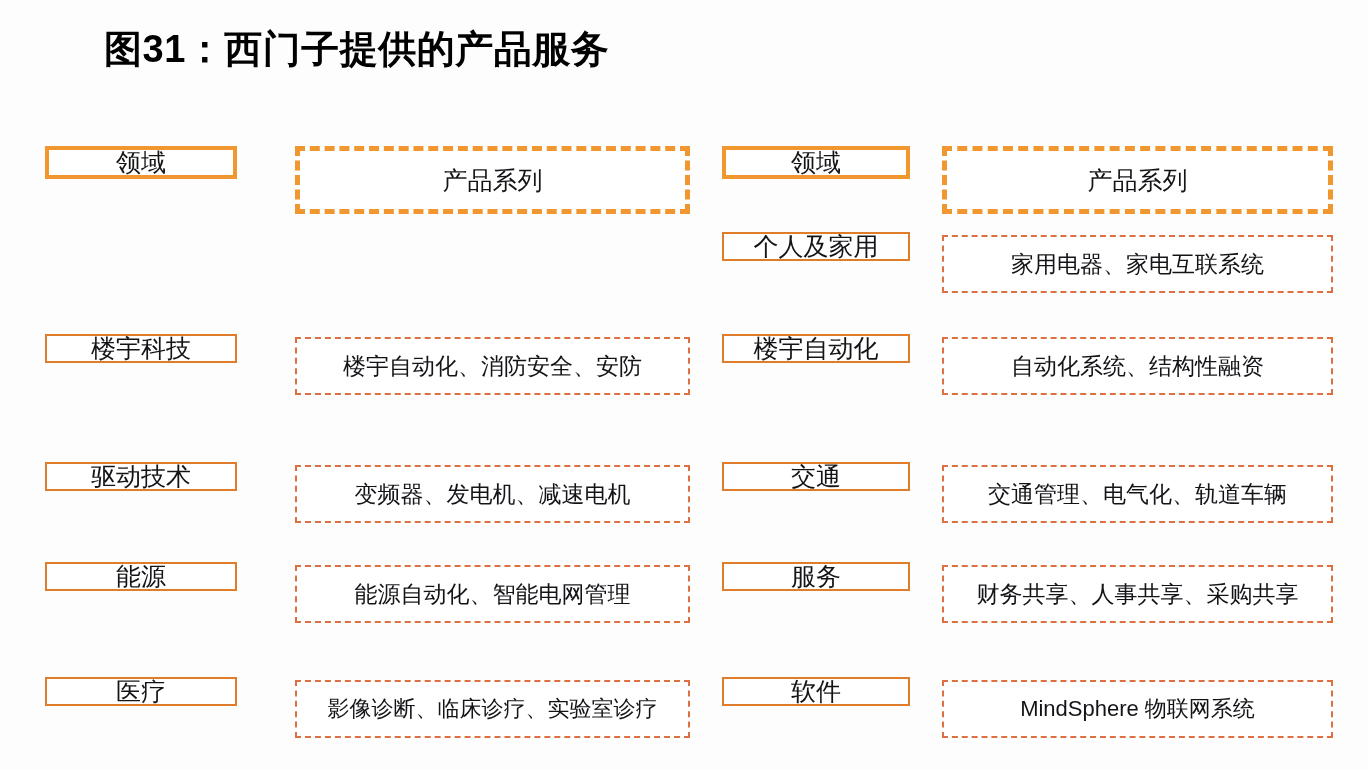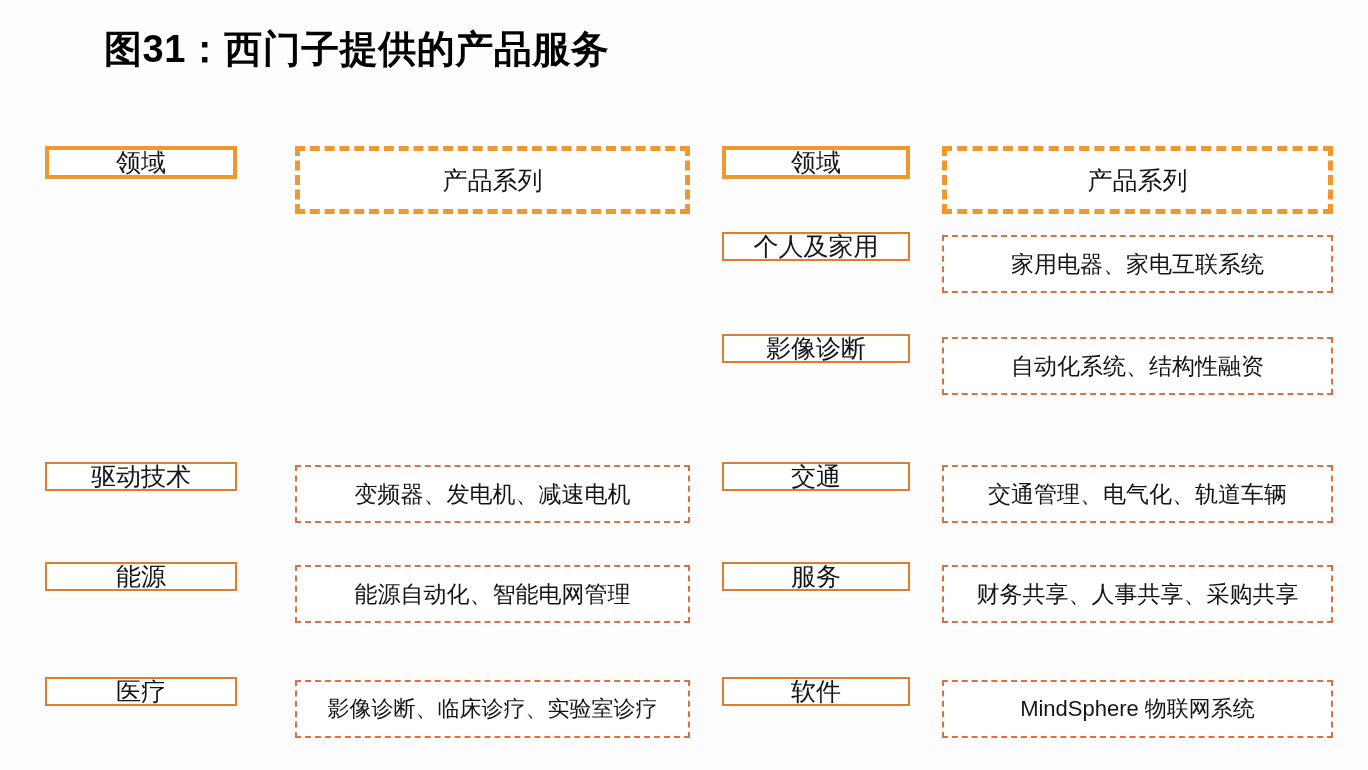--- a/index.html
+++ b/index.html
@@ -122,20 +122,28 @@
     <div class="grid-row row-0">
       <div class="cell cell-domain">
         <span class="cell-label">领域</span>
       </div>
       <div class="cell cell-product">
         <span class="cell-label">产品系列</span>
       </div>
     </div>
 
 
+    <div class="grid-row row-2">
+      <div class="cell cell-domain">
+        <span class="cell-label">楼宇科技</span>
+      </div>
+      <div class="cell cell-product">
+        <span class="cell-label">楼宇自动化、消防安全、安防</span>
+      </div>
+    </div>
 
     <div class="grid-row row-3">
       <div class="cell cell-domain">
         <span class="cell-label">驱动技术</span>
       </div>
       <div class="cell cell-product">
         <span class="cell-label">变频器、发电机、减速电机</span>
       </div>
     </div>
 
@@ -174,21 +182,21 @@
       <div class="cell cell-domain">
         <span class="cell-label">个人及家用</span>
       </div>
       <div class="cell cell-product">
         <span class="cell-label">家用电器、家电互联系统</span>
       </div>
     </div>
 
     <div class="grid-row row-2">
       <div class="cell cell-domain">
-        <span class="cell-label">影像诊断</span>
+        <span class="cell-label">楼宇自动化</span>
       </div>
       <div class="cell cell-product">
         <span class="cell-label">自动化系统、结构性融资</span>
       </div>
     </div>
 
     <div class="grid-row row-3">
       <div class="cell cell-domain">
         <span class="cell-label">交通</span>
       </div>

